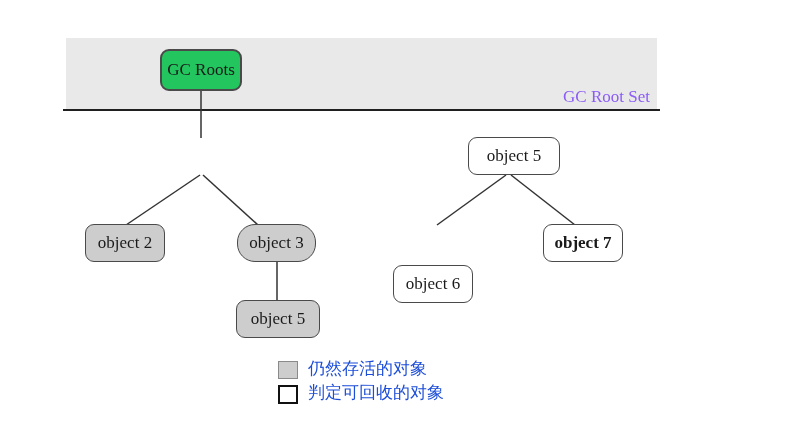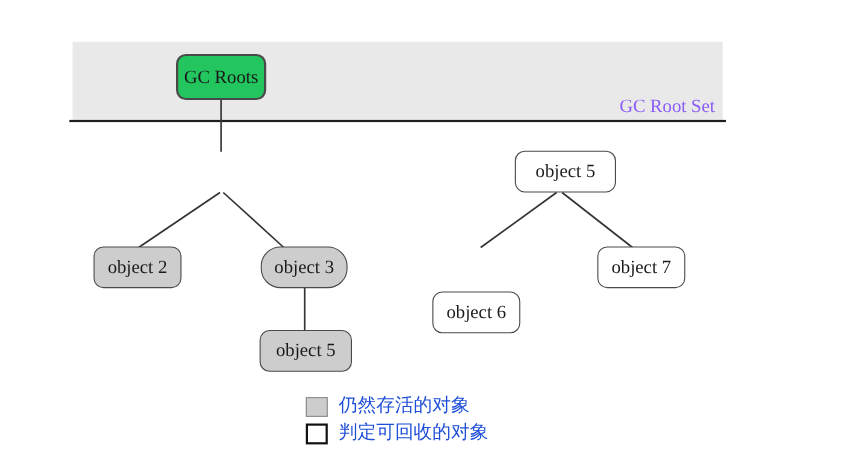--- a/index.html
+++ b/index.html
@@ -56,21 +56,21 @@
   }
   .node.alive { background: #cdcdcd; }
   .node.root  { border-width: 2px; background: #22c55e; }
   .n-gcroots { left: 160px; top: 49px;  width: 82px; height: 42px; }
   .n-obj1    { left: 160px; top: 137px; width: 82px; height: 38px; }
   .n-obj2    { left: 85px;  top: 224px; width: 80px; height: 38px; }
   .n-obj3    { left: 237px; top: 224px; width: 79px; height: 38px; border-radius: 18px; }
   .n-obj4    { left: 236px; top: 300px; width: 84px; height: 38px; }
   .n-obj5    { left: 468px; top: 137px; width: 92px; height: 38px; }
   .n-obj6    { left: 393px; top: 224px; width: 80px; height: 38px; margin-top: 41px; }
-  .n-obj7    { left: 543px; top: 224px; width: 80px; height: 38px; }
+  .n-obj7    { left: 543px; top: 224px; width: 80px; height: 38px; font-weight: bold; }
   
   .legend-swatch {
     position: absolute;
     box-sizing: border-box;
     width: 20px;
   }
   .sw-alive {
     left: 278px; top: 361px; height: 18px;
     background: #cdcdcd;
     border: 1px solid #8a8a8a;

